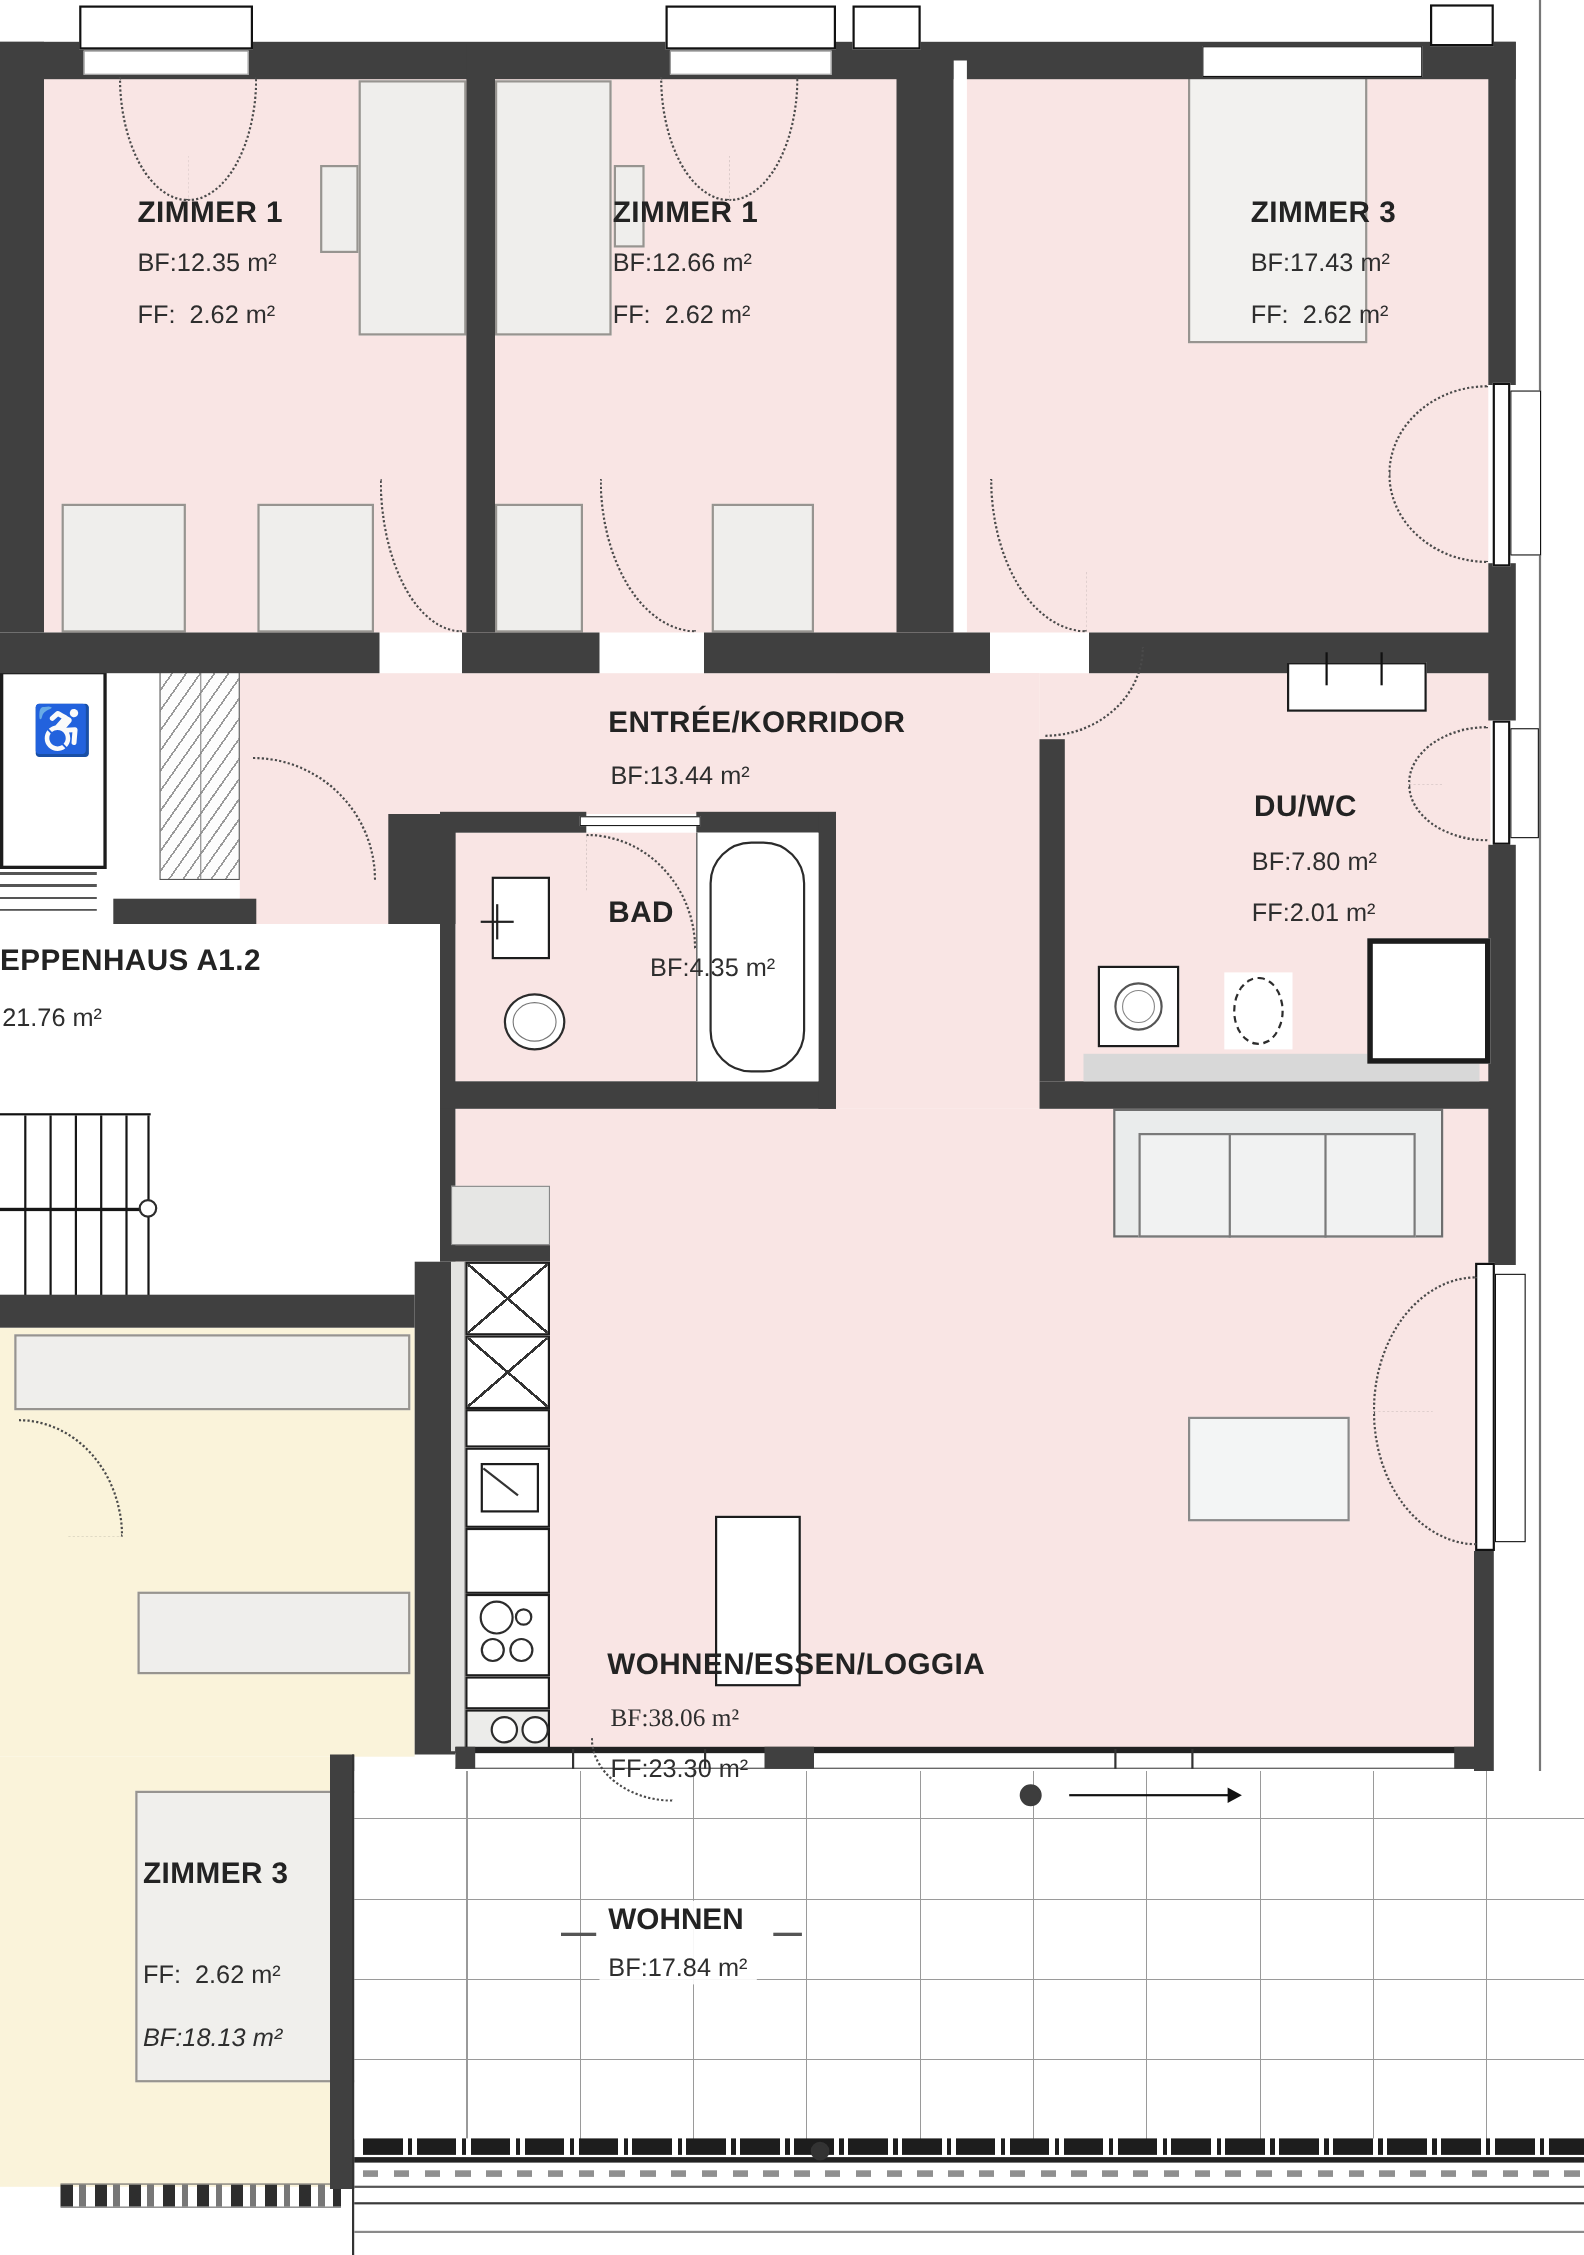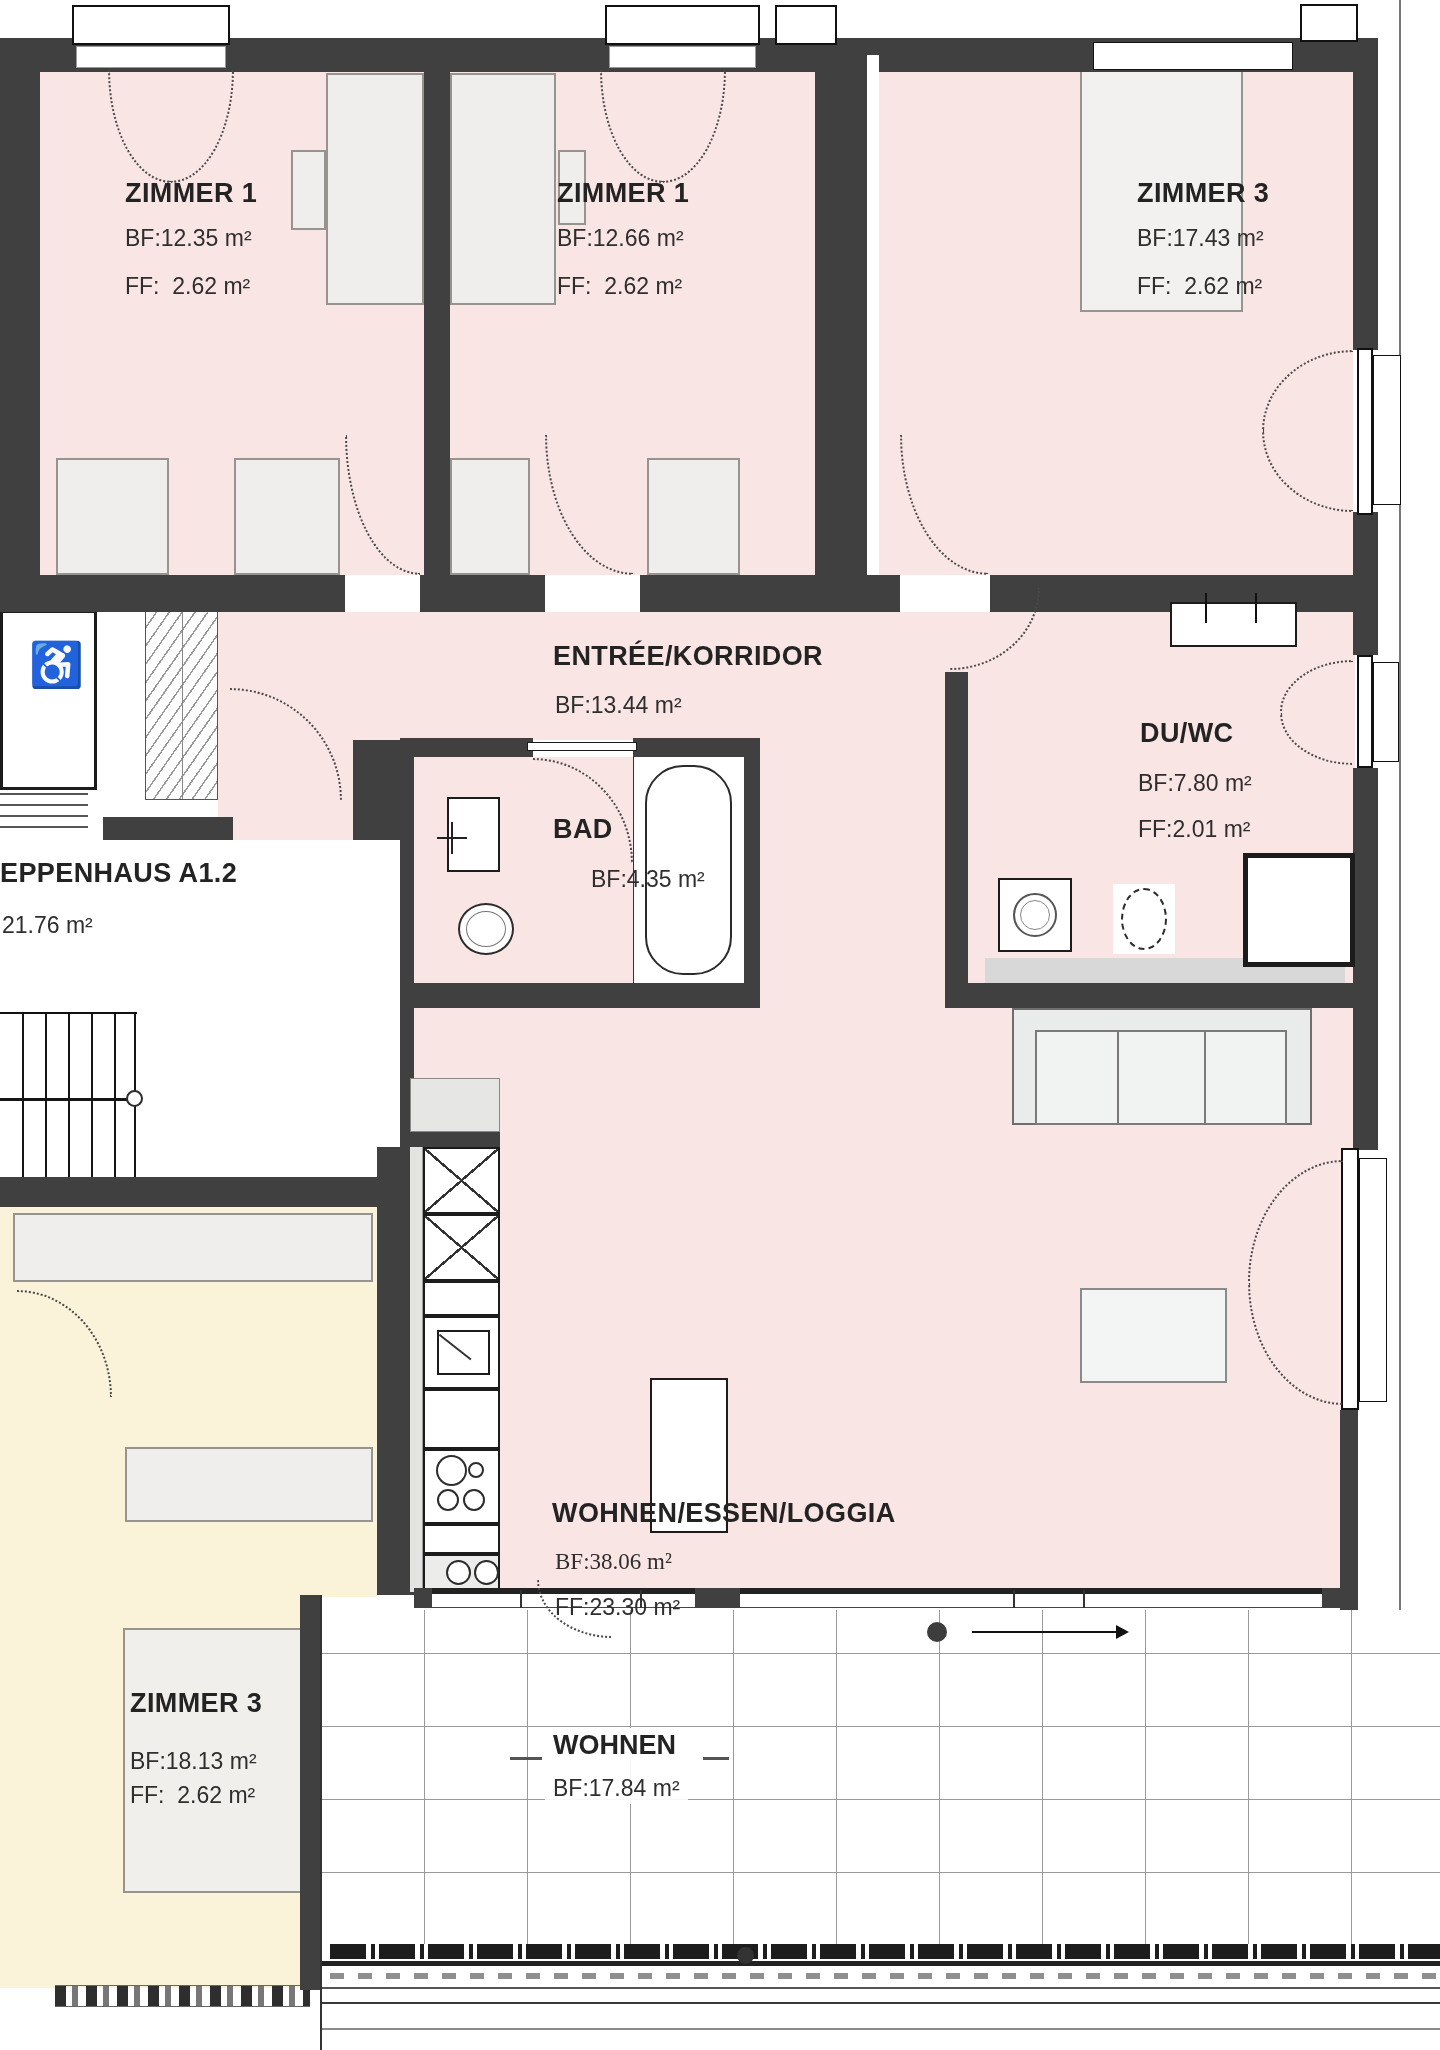--- a/index.html
+++ b/index.html
@@ -258,21 +258,21 @@
   <div class="room-sub" style="left:1138px;top:816px;">FF:2.01 m²</div>
 
   <div class="room-title" style="left:0px;top:858px;">EPPENHAUS A1.2</div>
   <div class="room-sub" style="left:2px;top:912px;">21.76 m²</div>
 
   <div class="room-title" style="left:552px;top:1498px;">WOHNEN/ESSEN/LOGGIA</div>
   <div class="room-sub" style="left:555px;top:1549px;font-family:Liberation Serif, serif;">BF:38.06 m²</div>
   <div class="room-sub" style="left:555px;top:1594px;">FF:23.30 m²</div>
 
   <div class="room-title" style="left:130px;top:1688px;">ZIMMER 3</div>
-  <div class="room-sub" style="left:130px;top:1748px;">BF:18.13 m²</div>
+  <div class="room-sub" style="left:130px;top:1839px;font-style:italic;">BF:18.13 m²</div>
   <div class="room-sub" style="left:130px;top:1782px;">FF:  2.62 m²</div>
 
   <div class="abs" style="left:545px;top:1728px;background:rgba(255,255,255,0.92);padding:2px 8px;">
     <div style="font-size:27px;font-weight:700;color:#232323;">WOHNEN</div>
     <div style="font-size:23px;color:#2e2e2e;margin-top:14px;">BF:17.84 m²</div>
   </div>
   <div class="thinline" style="left:510px;top:1757px;width:32px;height:3px;background:#555;"></div>
   <div class="thinline" style="left:703px;top:1757px;width:26px;height:3px;background:#555;"></div>
 
 </div>

